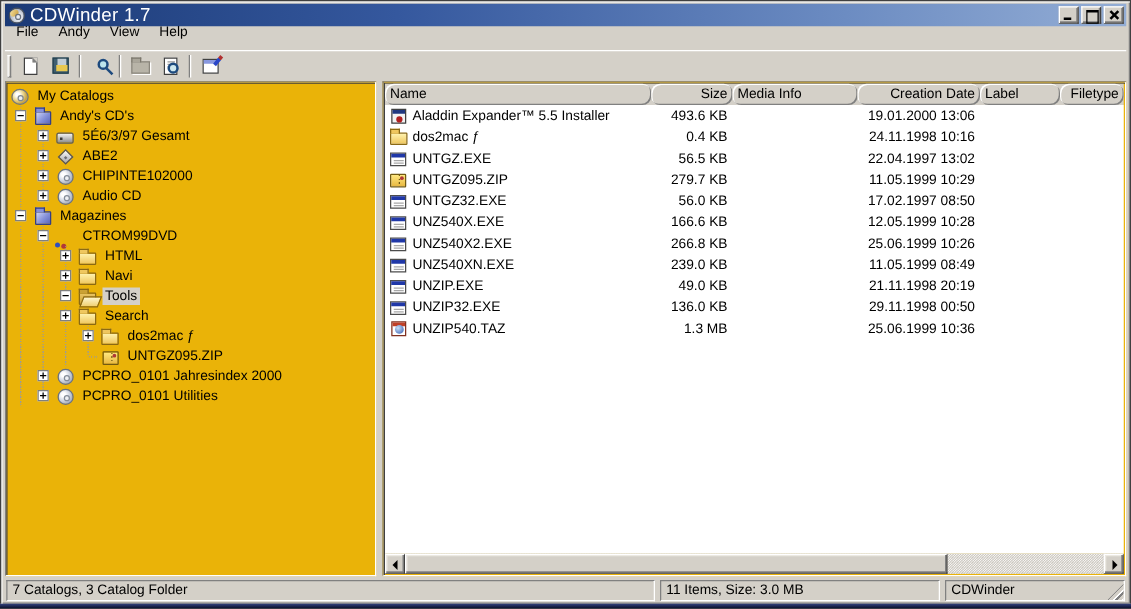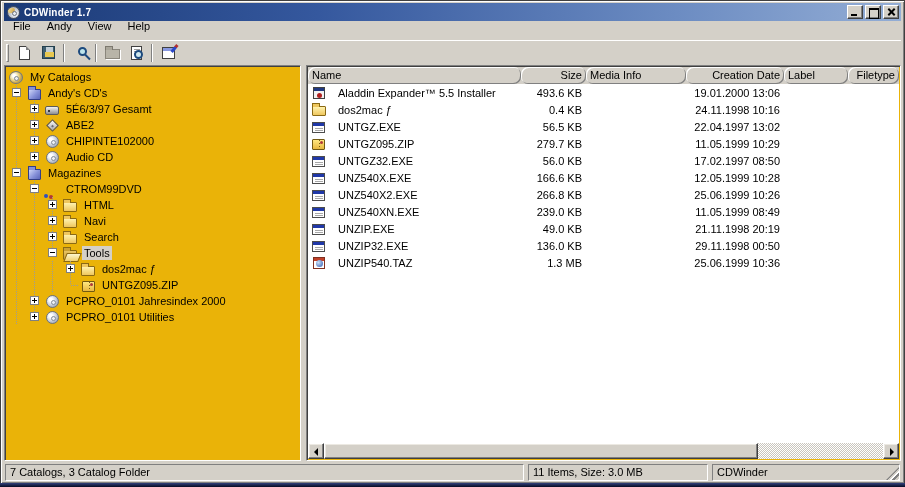--- a/index.html
+++ b/index.html
@@ -14,21 +14,21 @@
   
   .titlebar { height:18px; flex:none; display:flex; align-items:center; padding:0 2px;
               background:linear-gradient(90deg,#1b3a76 0%,#35589e 35%,#6c8cc2 75%,#93add5 100%); }
   .app-icon { width:13px; height:13px; border-radius:50%; flex:none; margin:0 4px 0 1px; position:relative;
               background:radial-gradient(circle at 62% 62%, #ffffff 0 12%, #dfe3ea 30%, #9aa3b2 80%, #7c8494 100%);
               border:1px solid #4a525e; }
   .app-icon::before { content:""; position:absolute; left:0px; top:1px; width:7px; height:5px; border-radius:50%;
               background:linear-gradient(135deg,#f6e2a0,#c69a3a); transform:rotate(-25deg); }
   .app-icon::after { content:""; position:absolute; left:4px; top:4px; width:3px; height:3px; border-radius:50%;
               background:#e8ecf2; border:1px solid #6a727e; }
-  .title-text { color:#fff; font-weight:bold; font-size:10px; flex:1; letter-spacing:.2px; }
+  .title-text { color:#fff; font-weight:normal; font-size:15px; flex:1; letter-spacing:.2px; }
   .wb { width:16px; height:14px; flex:none; background:#D4D0C8; border:1px solid; border-color:#fff #404040 #404040 #fff;
         box-shadow: inset -1px -1px 0 #808080; position:relative; margin-left:0; }
   .wb + .wb { margin-left:2px; }
   .wb-close { margin-left:3px; }
   .wb-min::before { content:""; position:absolute; left:3px; bottom:2px; width:6px; height:2px; background:#000; }
   .wb-max::before { content:""; position:absolute; left:3px; top:2px; width:8px; height:8px; border:1px solid #000; border-top-width:2px; }
   .wb-close::before,.wb-close::after { content:""; position:absolute; left:3px; top:5px; width:9px; height:2px; background:#000; }
   .wb-close::before { transform:rotate(45deg); } .wb-close::after { transform:rotate(-45deg); }
 
   
@@ -112,21 +112,21 @@
   .i-taz::before { content:""; position:absolute; left:0; top:0; right:0; height:3px; background:#c04028; }
   .i-taz::after { content:""; position:absolute; left:2px; bottom:1px; width:7px; height:7px; border-radius:50%; background:radial-gradient(circle at 35% 35%, #c8e0f8, #3058b0); }
 
   
   .list-header { display:flex; height:17px; flex:none; background:#D4D0C8; }
   .hcell { height:17px; padding:2px 4px; background:#D4D0C8; overflow:hidden; white-space:nowrap;
            box-shadow: inset 1px 1px 0 #fff, inset -1px -1px 0 #808080; border-radius: 7px; }
   .list-body { flex:1; background:#fff; overflow:hidden; }
   .lrow { display:flex; height:17px; align-items:center; white-space:nowrap; }
   .lcell { padding:0 4px; overflow:hidden; white-space:nowrap; }
-  .name-cell { display:flex; align-items:center; gap:12px; padding-left:3px;text-align:right; }
+  .name-cell { display:flex; align-items:center; gap:4px; padding-left:3px;text-align:right; }
   .fileicon { width:15px; height:15px; flex:none; display:flex; align-items:center; justify-content:center; position:relative; }
   .col-name { width:213px; flex:none; }
   .col-size { width:65px; flex:none; text-align:right; }
   .col-media { width:100px; flex:none; }
   .col-date { width:98px; flex:none; text-align:right; }
   .col-label { width:64px; flex:none; }
   .col-type { flex:1;text-align:right; }
 
   
   .hscroll { height:16px; flex:none; display:flex;
@@ -138,21 +138,21 @@
   .arrow-left::before { left:5px; border:4px solid transparent; border-right:4px solid #000; border-left:none; }
   .arrow-right::before { left:6px; border:4px solid transparent; border-left:4px solid #000; border-right:none; }
   .sthumb { width:434px; height:16px; flex:none; background:#D4D0C8; border:1px solid; border-color:#fff #404040 #404040 #fff;
             box-shadow: inset -1px -1px 0 #808080, inset 1px 1px 0 #ece9e2; }
   .strack { flex:1; }
 
   
   .statusbar { height:22px; flex:none; display:flex; align-items:center; gap:4px; padding:3px 1px 2px 1px; position:relative; }
   .spanel { height:17px; border:1px solid; border-color:#808080 #fff #fff #808080; padding:1px 4px; overflow:hidden; white-space:nowrap; }
   .sp-left { width:519px; flex:none; }
-  .sp-mid { width:180px; flex:none; }
+  .sp-mid { width:224px; flex:none; }
   .sp-right { flex:1; }
   .grip { position:absolute; right:2px; bottom:3px; width:13px; height:13px;
       background:repeating-linear-gradient(135deg, transparent 0 2px, #fff 2px 3px, #808080 3px 5px);
       clip-path:polygon(100% 0, 100% 100%, 0 100%); }
 </style>
 </head>
 <body>
 
 <div class="screen">
   <div class="window">
@@ -292,38 +292,38 @@
               <span class="expand-box plus"></span>
             </span>
             <span class="ticon">
               <span class="i-folder"></span>
             </span>
             <span class="tree-label">Navi</span>
           </div>
           <div class="tree-row">
             <span class="tree-cell vfull"></span>
             <span class="tree-cell vfull"></span>
-            <span class="tree-cell vfull">
-              <span class="expand-box plus"></span>
-            </span>
-            <span class="ticon">
-              <span class="i-folder"></span>
-            </span>
-            <span class="tree-label">Search</span>
-          </div>
-          <div class="tree-row">
-            <span class="tree-cell vfull"></span>
-            <span class="tree-cell vfull"></span>
             <span class="tree-cell vhalf">
               <span class="expand-box"></span>
             </span>
             <span class="ticon">
               <span class="i-folder-open"></span>
             </span>
             <span class="tree-label selected">Tools</span>
+          </div>
+          <div class="tree-row">
+            <span class="tree-cell vfull"></span>
+            <span class="tree-cell vfull"></span>
+            <span class="tree-cell vfull">
+              <span class="expand-box plus"></span>
+            </span>
+            <span class="ticon">
+              <span class="i-folder"></span>
+            </span>
+            <span class="tree-label">Search</span>
           </div>
           <div class="tree-row">
             <span class="tree-cell vfull"></span>
             <span class="tree-cell vfull"></span>
             <span class="tree-cell vfull"></span>
             <span class="tree-cell vfull">
               <span class="expand-box plus"></span>
             </span>
             <span class="ticon">
               <span class="i-folder"></span>

